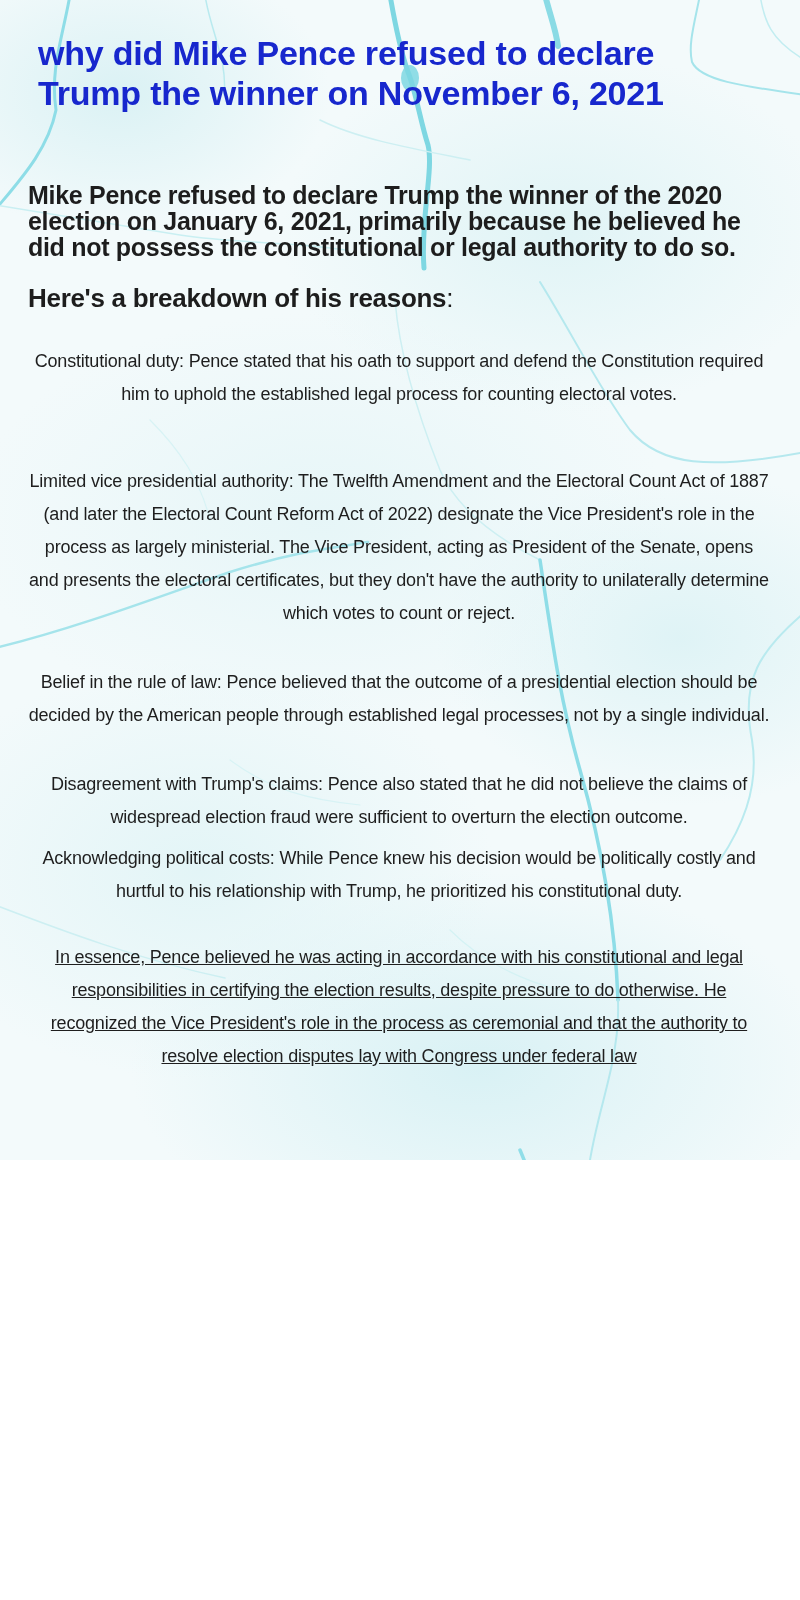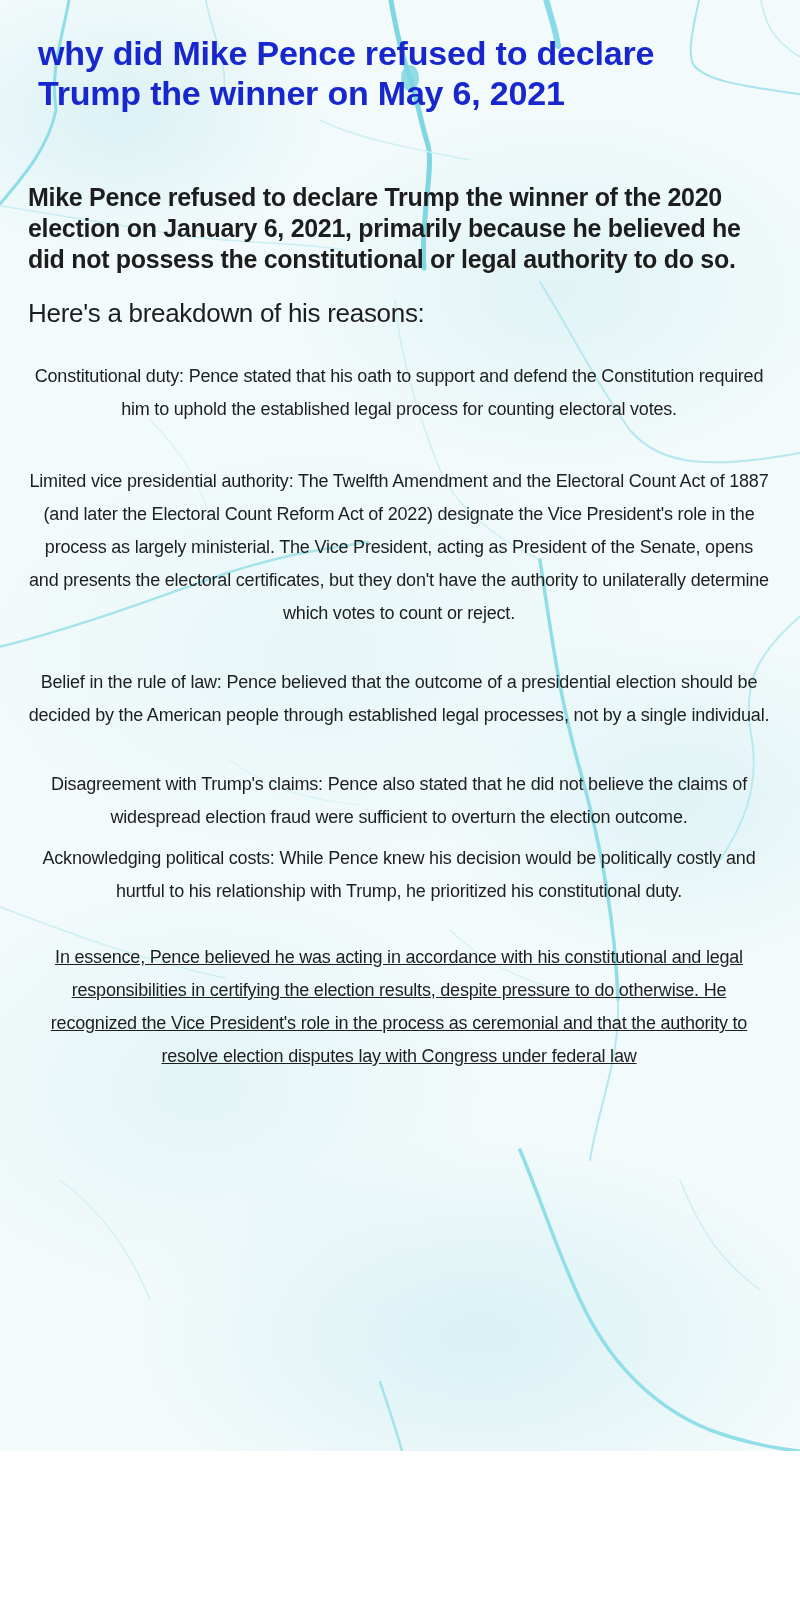--- a/index.html
+++ b/index.html
@@ -1,19 +1,19 @@
 <!DOCTYPE html>
 <html><head>
 <meta charset="utf-8">
 <style>
   html, body { margin: 0; padding: 0; }
   .page {
     position: relative;
     width: 800px;
-    height: 1451px;
+    height: 1160px;
     overflow: hidden;
     background-color: #f3fafb;
     background-image:
       radial-gradient(ellipse 300px 200px at 15% 8%,  rgba(214,240,243,0.85), rgba(214,240,243,0) 70%),
       radial-gradient(ellipse 400px 260px at 70% 20%, rgba(222,243,245,0.9),  rgba(222,243,245,0) 70%),
       radial-gradient(ellipse 500px 300px at 40% 45%, rgba(228,245,247,0.85), rgba(228,245,247,0) 70%),
       radial-gradient(ellipse 350px 240px at 85% 55%, rgba(216,241,244,0.75), rgba(216,241,244,0) 70%),
       radial-gradient(ellipse 420px 300px at 25% 75%, rgba(224,244,246,0.85), rgba(224,244,246,0) 70%),
       radial-gradient(ellipse 500px 280px at 60% 92%, rgba(210,239,243,0.8),  rgba(210,239,243,0) 70%);
     font-family: "Liberation Sans", "DejaVu Sans", sans-serif;
@@ -35,45 +35,45 @@
     line-height: 40px;
     font-weight: 700;
     letter-spacing: -0.2px;
     color: #1727cd;
   }
   .title span { display: block; }
   .lead {
     margin: 69px 32px 0 28px;
     width: 742px;
     font-size: 25px;
-    line-height: 31px;
+    line-height: 26px;
     font-weight: 700;
     letter-spacing: -0.3px;
     color: #1d1d1d;
   }
   .subhead {
     margin: 22px 32px 0 28px;
     font-size: 26px;
     line-height: 33px;
     color: #1d1d1d;
   }
-  .subhead .bold-part { font-weight: 400; letter-spacing: -0.3px; }
+  .subhead .bold-part { font-weight: 700; letter-spacing: -0.3px; }
   .subhead .colon-part { font-weight: 400; }
   .body-para {
     margin: 36px 28px 0 28px;
     width: 742px;
     font-size: 18px;
     line-height: 33px;
     font-weight: 400;
     letter-spacing: -0.2px;
     color: #1e1e1e;
     text-align: center;
   }
   .body-para.first  { margin-top: 30px; }
-  .body-para.gap-39 { margin-top: 39px; }
+  .body-para.gap-39 { margin-top: 54px; }
   .body-para.gap-34 { margin-top: 34px; }
   .body-para.tight  { margin-top: 8px; }
   .body-para.gap-33 { margin-top: 33px; text-decoration: underline; }
   .watermark {
     position: absolute;
     right: 46px;
     top: 1502px;
     font-family: "Liberation Serif", "DejaVu Serif", serif;
     font-weight: 700;
     font-size: 42px;
@@ -116,21 +116,21 @@
       <path d="M520,1150 C545,1210 560,1260 585,1310 C615,1370 660,1410 710,1430 C745,1443 775,1448 805,1452" stroke="#90dee8" stroke-width="3.5"></path>
       <path d="M380,1382 C400,1440 415,1490 420,1540 C423,1570 424,1588 424,1605" stroke="#a5e4eb" stroke-width="2.5"></path>
       <path d="M-5,1500 C80,1522 160,1545 250,1556 C340,1566 420,1552 480,1538 C510,1532 540,1528 560,1528" stroke="#8edde7" stroke-width="3"></path>
     </g>
   </svg>
 
   <div class="content">
 
     <h1 class="title">
       <span>why did Mike Pence refused to declare</span>
-      <span>Trump the winner on May 6, 2021</span>
+      <span>Trump the winner on November 6, 2021</span>
     </h1>
 
     <p class="lead">Mike Pence refused to declare Trump the winner of the 2020 election on January 6, 2021, primarily because he believed he did not possess the constitutional or legal authority to do so.</p>
 
     <p class="subhead"><span class="bold-part">Here's a breakdown of his reasons</span><span class="colon-part">:</span></p>
 
     <p class="body-para first">Constitutional duty: Pence stated that his oath to support and defend the Constitution required him to uphold the established legal process for counting electoral votes.</p>
     <p class="body-para gap-39">Limited vice presidential authority: The Twelfth Amendment and the Electoral Count Act of 1887 (and later the Electoral Count Reform Act of 2022) designate the Vice President's role in the process as largely ministerial. The Vice President, acting as President of the Senate, opens and presents the electoral certificates, but they don't have the authority to unilaterally determine which votes to count or reject.</p>
     <p class="body-para">Belief in the rule of law: Pence believed that the outcome of a presidential election should be decided by the American people through established legal processes, not by a single individual.</p>
     <p class="body-para">Disagreement with Trump's claims: Pence also stated that he did not believe the claims of widespread election fraud were sufficient to overturn the election outcome.</p>

